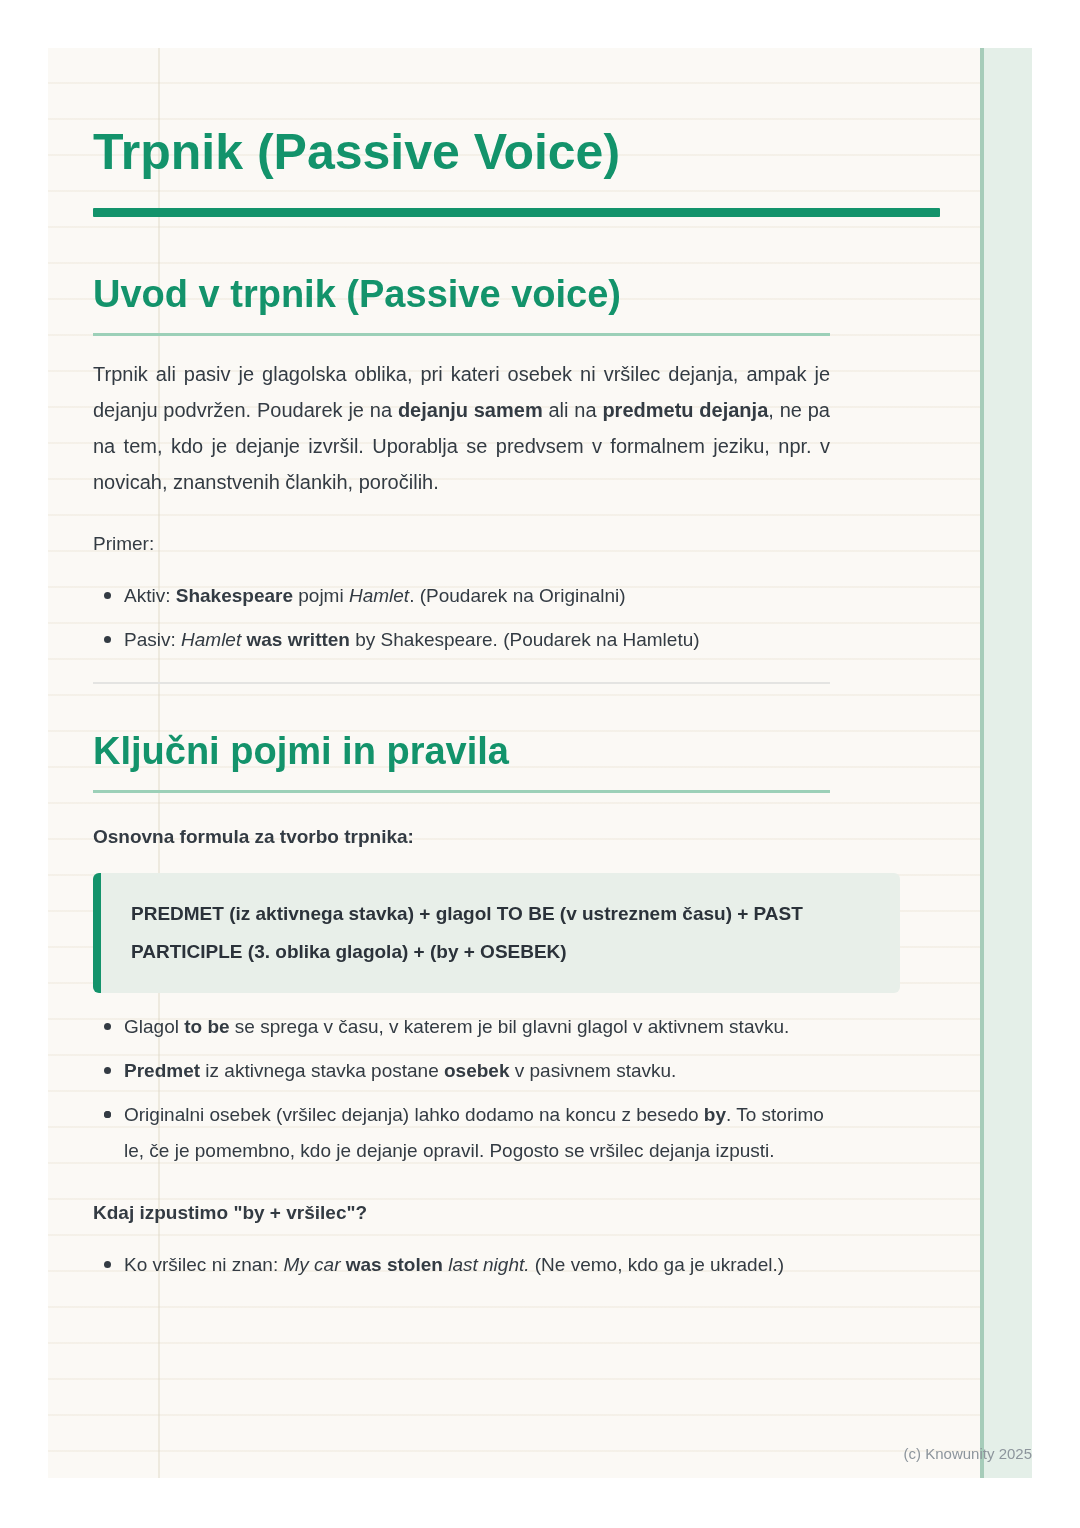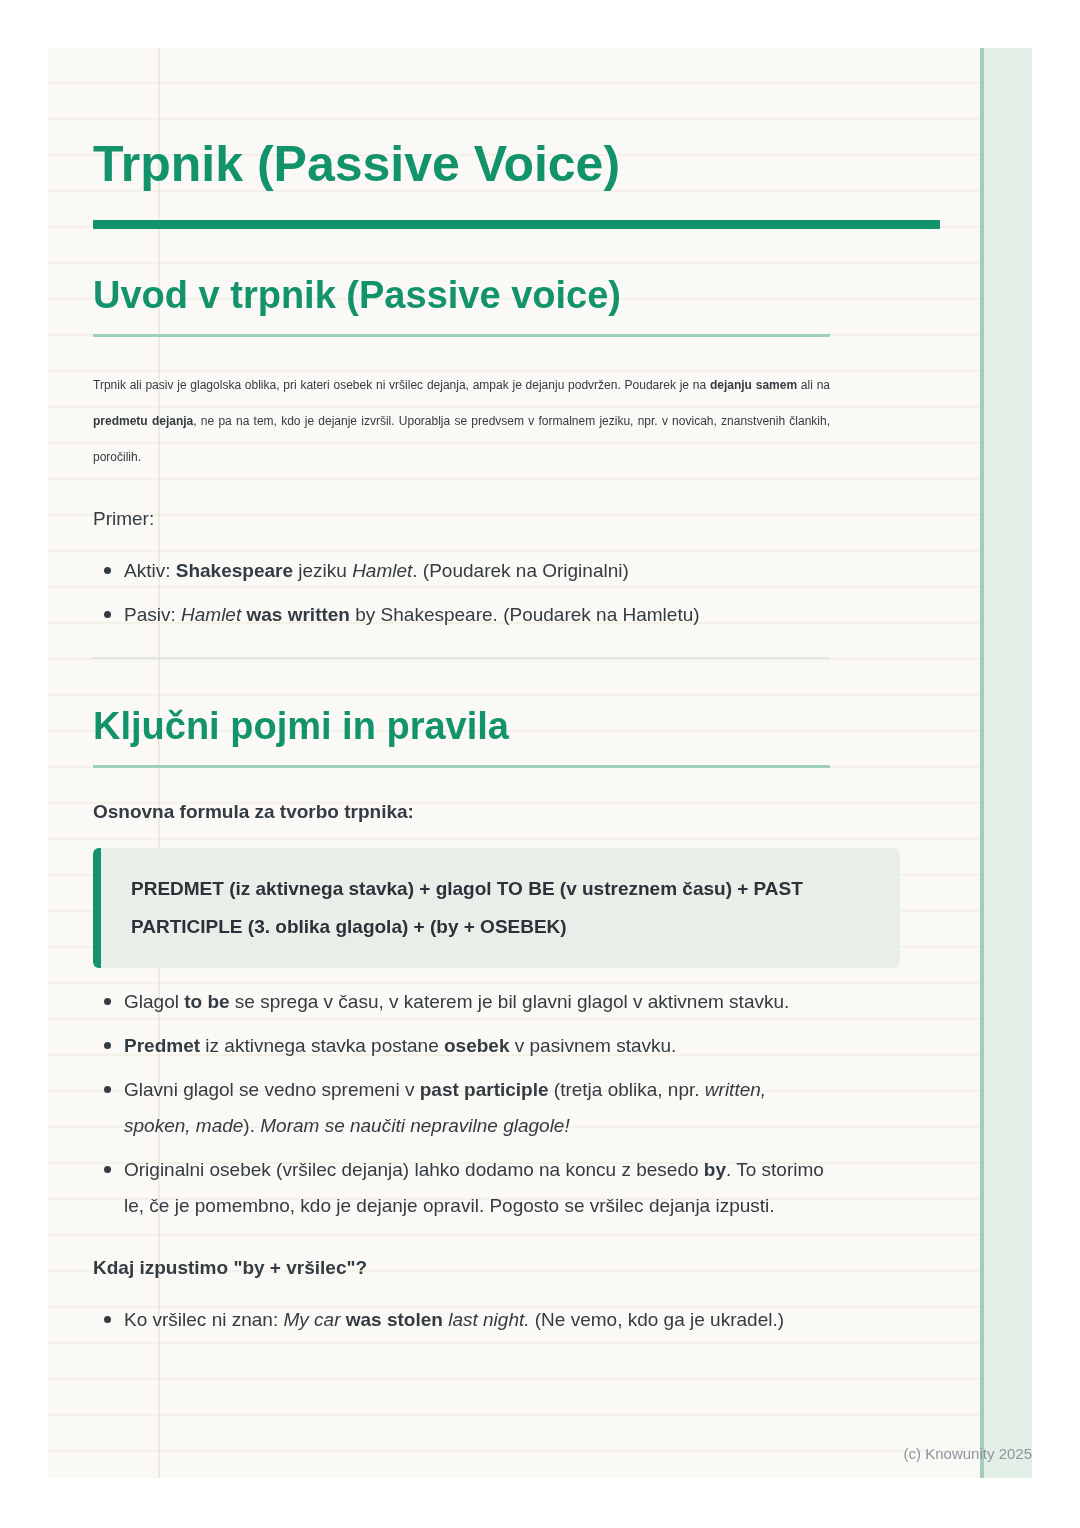--- a/index.html
+++ b/index.html
@@ -43,44 +43,44 @@
     border-left:4px solid var(--strip_edge);
   }
   .content{
     position:relative;
     padding:46px 0 0 45px;
     width:830px; 
   }
   h1.title{
     color:var(--accent);
     font-size:50px; line-height:57px; font-weight:700;
-    margin-top:42px;
+    margin-top:30px;
     letter-spacing:0;
   }
   .rule-thick{
     width:847px; height:9px;
     background:var(--accent);
     margin-top:27px;
     border-radius:1px;
   }
   h2.section-heading{
     color:var(--accent);
     font-size:38px; line-height:46px; font-weight:700;
   }
-  .h2-intro{margin-top:43px;}
+  .h2-intro{margin-top:54px;}
   .h2-rules{margin-top:44px;}
   .rule-light{
     width:737px; height:3px;
     background:var(--accent_light);
     margin-top:16px;
   }
   .para{
     width:737px;
-    font-size:12px; line-height:36px;
-    margin-top:30px;
+    font-size:20px; line-height:36px;
+    margin-top:20px;
   }
   .justify{text-align:justify;}
   .label-line{
     width:737px;
     font-size:19px; line-height:36px;
     margin-top:26px;
   }
   .bold-label{font-weight:700;}
   ul.doc-list{
     list-style:none;
@@ -141,21 +141,21 @@
       <h2 class="section-heading h2-intro">Uvod v trpnik (Passive voice)</h2>
       <div class="rule-light"></div>
 
       <p class="para justify"><span>Trpnik ali pasiv je glagolska oblika, pri kateri osebek ni vršilec dejanja, ampak je dejanju podvržen. Poudarek je na </span><span style="font-weight: 700;">dejanju samem</span><span> ali na </span><span style="font-weight: 700;">predmetu dejanja</span><span>, ne pa na tem, kdo je dejanje izvršil. Uporablja se predvsem v formalnem jeziku, npr. v novicah, znanstvenih člankih, poročilih.</span></p>
 
       <p class="label-line">Primer:</p>
 
       <ul class="doc-list">
         <li>
           <span class="dot"></span>
-          <span><span>Aktiv: </span><span style="font-weight: 700;">Shakespeare</span><span> jeziku </span><span style="font-style: italic;">Hamlet</span><span>. (Poudarek na Originalni)</span></span>
+          <span><span>Aktiv: </span><span style="font-weight: 700;">Shakespeare</span><span> pojmi </span><span style="font-style: italic;">Hamlet</span><span>. (Poudarek na Originalni)</span></span>
         </li>
         <li>
           <span class="dot"></span>
           <span><span>Pasiv: </span><span style="font-style: italic;">Hamlet</span><span> </span><span style="font-weight: 700;">was written</span><span> by Shakespeare. (Poudarek na Hamletu)</span></span>
         </li>
       </ul>
 
       <div class="divider"></div>
     </section>
 
@@ -174,21 +174,20 @@
         <li>
           <span class="dot"></span>
           <span><span>Glagol </span><span style="font-weight: 700;">to be</span><span> se sprega v času, v katerem je bil glavni glagol v aktivnem stavku.</span></span>
         </li>
         <li>
           <span class="dot"></span>
           <span><span style="font-weight: 700;">Predmet</span><span> iz aktivnega stavka postane </span><span style="font-weight: 700;">osebek</span><span> v pasivnem stavku.</span></span>
         </li>
         <li>
           <span class="dot"></span>
-          <span><span>Glavni glagol se vedno spremeni v </span><span style="font-weight: 700;">past participle</span><span> (tretja oblika, npr. </span><span style="font-style: italic;">written, spoken, made</span><span>). </span><span style="font-style: italic;">Moram se naučiti nepravilne glagole!</span></span>
         </li>
         <li>
           <span class="dot"></span>
           <span><span>Originalni osebek (vršilec dejanja) lahko dodamo na koncu z besedo </span><span style="font-weight: 700;">by</span><span>. To storimo le, če je pomembno, kdo je dejanje opravil. Pogosto se vršilec dejanja izpusti.</span></span>
         </li>
       </ul>
 
       <p class="label-line bold-label">Kdaj izpustimo "by + vršilec"?</p>
 
       <ul class="doc-list">

